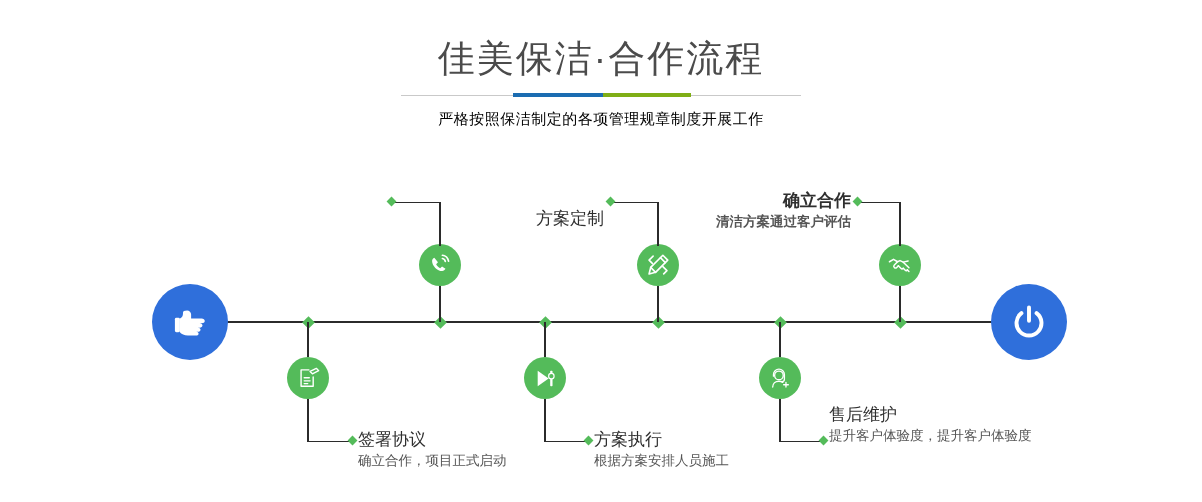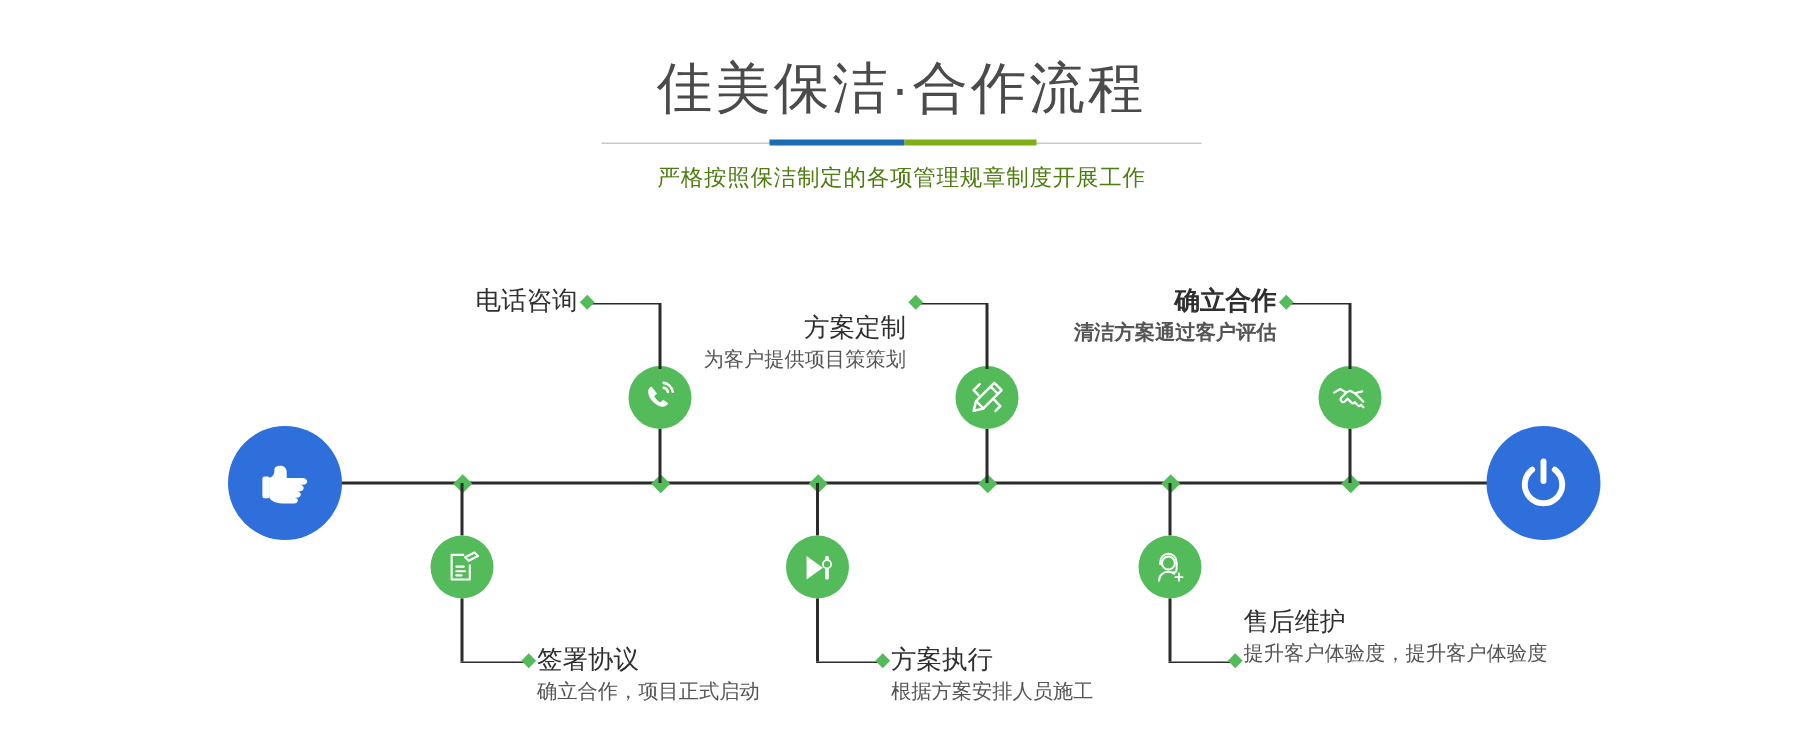--- a/index.html
+++ b/index.html
@@ -18,21 +18,21 @@
     position:absolute;left:0;top:38px;width:1202px;
     font-size:37px;line-height:42px;color:#4b4b4b;
     letter-spacing:2px;font-weight:400;
   }
   .hdr-rule{position:absolute;left:401px;top:93px;width:400px;height:4px;}
   .rule-line{position:absolute;left:0;top:1.5px;width:400px;height:1px;background:#c9c9c9;}
   .rule-blue{position:absolute;left:112px;top:0;width:90px;height:4px;background:#1b6cb1;}
   .rule-green{position:absolute;left:202px;top:0;width:88px;height:4px;background:#7fae16;}
   .hdr-sub{
     position:absolute;left:0;top:107px;width:1202px;
-    font-size:15px;line-height:24px;color:#4d7c0f;letter-spacing:.5px;
+    font-size:15px;line-height:24px;color:#000000;letter-spacing:.5px;
   }
 
   
   .axis{position:absolute;left:226px;top:321px;width:768px;height:2px;background:#2b2b2b;}
 
   .endcap{
     position:absolute;width:76px;height:76px;border-radius:50%;
     background:#2f6fdb;display:flex;align-items:center;justify-content:center;
   }
   .endcap.start{left:152px;top:284px;}
@@ -109,21 +109,20 @@
         <path d="M18 14c-3 1.5-5.5 4.5-5.5 8 0 12 13 25 25 25 3.5 0 6.5-2.5 8-5.5l-8.5-6-4.5 4.5c-4-2-8-6-10-10l4.5-4.5-9-11.5z" fill="#ffffff" stroke="none"></path>
         <path d="M38 16c3.5.6 6.4 3.5 7 7"></path>
         <path d="M38 8c7.6 1 13.6 7 15 14.5"></path>
       </svg>
     </span>
   </div>
   <div class="stem" style="left:439.2px;top:202px;height:44px;"></div>
   <div class="elbow-h" style="left:392px;top:201.5px;width:48px;"></div>
   <div class="dot" style="left:388px;top:198px;"></div>
   <div class="lbl left" style="left:140px;top:190px;width:245px;">
-    <div class="t">电话咨询</div>
   </div>
 
   <div class="diamond" style="left:303.5px;top:317.5px;"></div>
   <div class="stem" style="left:307.2px;top:322px;height:35px;"></div>
   <div class="node-icon" style="left:287px;top:357px;">
     <span>
       <svg width="25" height="25" viewBox="0 0 64 64" fill="none" stroke="#ffffff" stroke-width="3.6" stroke-linejoin="round" stroke-linecap="round">
         <path d="M44 28v24H13V10h20"></path>
         <path d="M36 14 52 6l6 6-16 8z"></path>
         <line x1="21" y1="30" x2="34" y2="30"></line>
@@ -151,21 +150,20 @@
         <path d="M20 10l-10 10 8 8"></path>
         <path d="M44 36l10 10-8 8"></path>
       </svg>
     </span>
   </div>
   <div class="stem" style="left:657.2px;top:202px;height:44px;"></div>
   <div class="elbow-h" style="left:611px;top:201.5px;width:47px;"></div>
   <div class="dot" style="left:607px;top:198px;"></div>
   <div class="lbl left" style="left:360px;top:208px;width:244px;">
     <div class="t">方案定制</div>
-    <div class="d">为客户提供项目策策划</div>
   </div>
 
   <div class="diamond" style="left:540.5px;top:317.5px;"></div>
   <div class="stem" style="left:544.2px;top:322px;height:35px;"></div>
   <div class="node-icon" style="left:524px;top:357px;">
     <span>
       <svg width="25" height="25" viewBox="0 0 64 64" fill="#ffffff">
         <path d="M12 12 40 32 12 52z"></path>
         <rect x="44" y="12" width="6" height="40" rx="2"></rect>
         <circle cx="47" cy="26" r="7" fill="#54bb5a" stroke="#ffffff" stroke-width="3"></circle>

